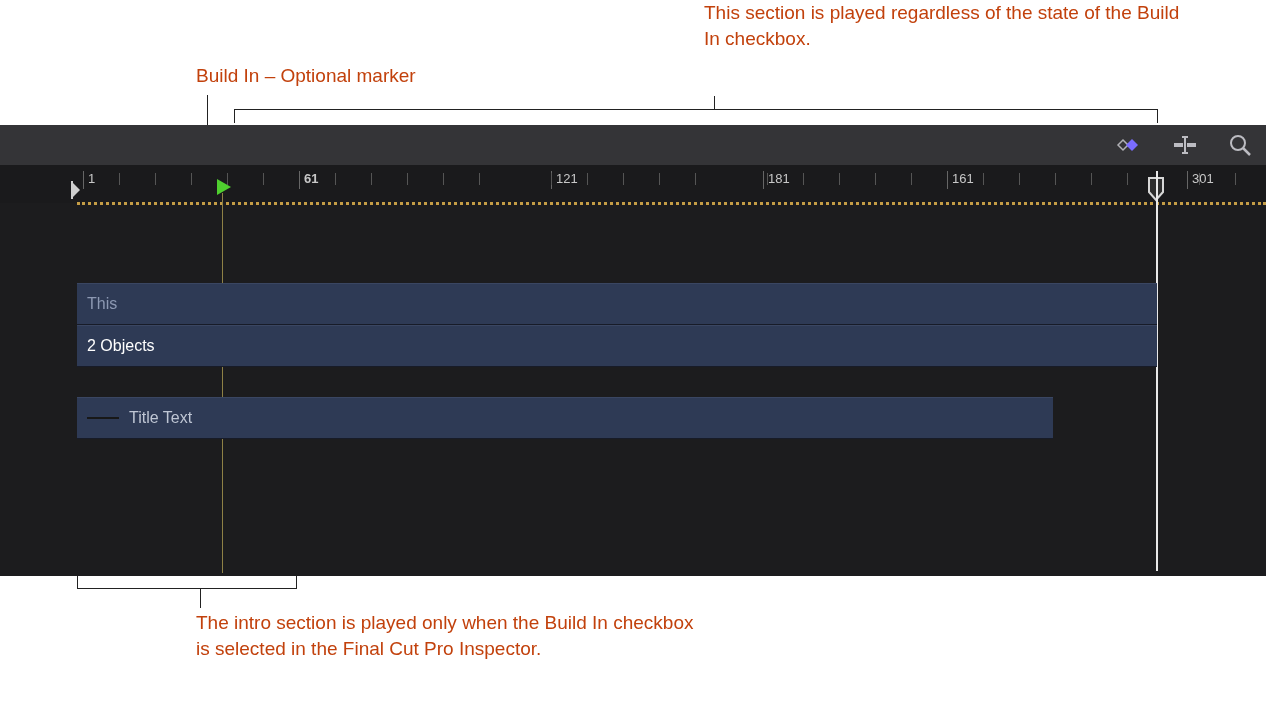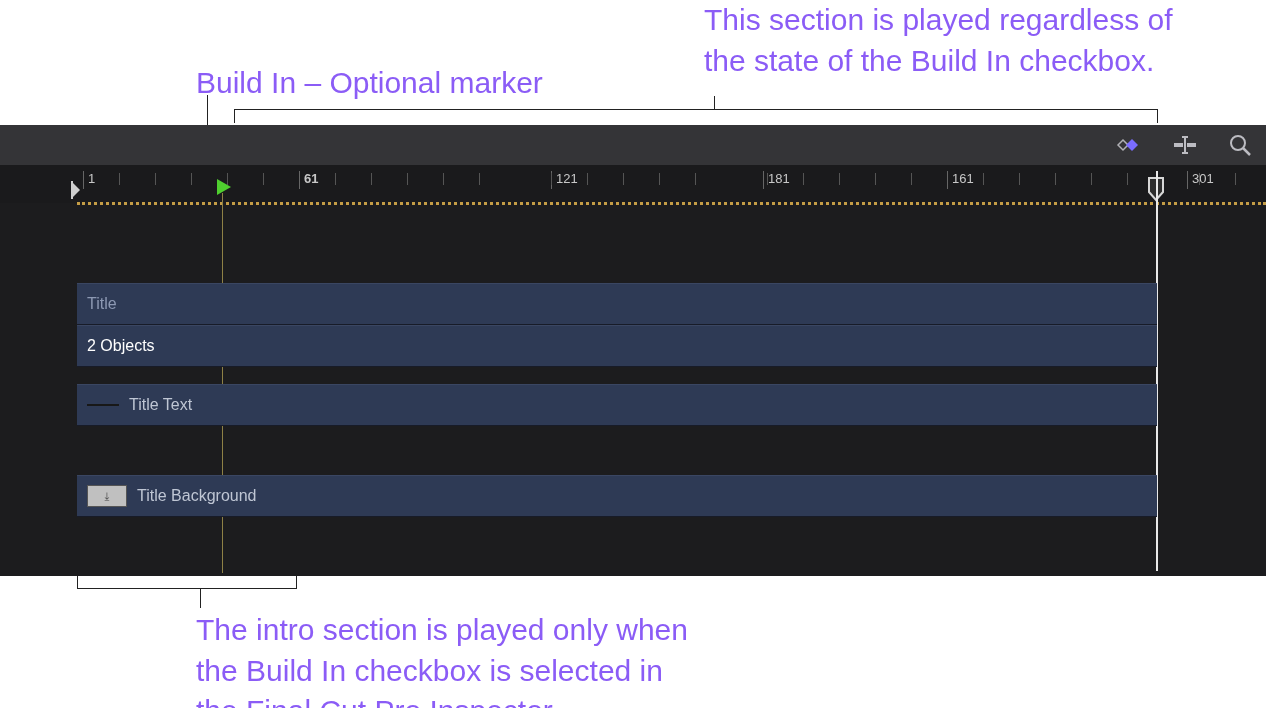--- a/index.html
+++ b/index.html
@@ -1,17 +1,17 @@
 <!DOCTYPE html>
 <html><head>
   <meta charset="utf-8">
   <style>
     * { margin:0; padding:0; box-sizing:border-box; font-family: -apple-system, "Helvetica Neue", Arial, sans-serif; }
     body { width:1266px; height:708px; background:#fff; position:relative; }
-    .callout { position:absolute; color:#8b5cf6; font-size:30px; line-height:1.35; }
+    .callout { position:absolute; color:#c2410c; font-size:19px; line-height:1.35; }
     .callout-line { position:absolute; background:#222; }
 
     
     #panel { position:absolute; left:0; top:125px; width:1266px; height:451px; background:#1c1c1e; }
 
     
     #toolbar { position:absolute; left:0; top:0; width:100%; height:40px; background:#343437; display:flex; justify-content:flex-end; align-items:center; padding-right:14px; gap:28px; }
     .tool-icon { color:#bcbcc2; display:flex; align-items:center; justify-content:center; }
 
     
@@ -138,32 +138,28 @@
   <div id="build-marker" style="left:215px;">
     <svg width="18" height="20" viewBox="0 0 18 20">
         <polygon points="2,2 16,10 2,18" fill="#4fcf2f"></polygon>
       </svg>
   </div>
   <div id="marker-vline" style="left:222px;"></div>
 
   <div id="playhead-line" style="left:1156px; height:400px;"></div>
 
   <div class="track header" style="top:158px; width:1080px;">
-    <span>Title</span>
+    <span>This</span>
   </div>
   <div class="track sub" style="top:200px; width:1080px;">
     <span>2 Objects</span>
   </div>
-  <div class="track" style="top:259px; width:1080px;">
+  <div class="track" style="top:272px; width:976px;">
     <span class="swatch line"></span>
     <span>Title Text</span>
-  </div>
-  <div class="track" style="top:350px; width:1080px;">
-    <span class="swatch rect"></span>
-    <span>Title Background</span>
   </div>
 </div>
 
 <div class="bracket-hline" style="left:77px; top:588px; width:220px;"></div>
 <div class="bracket-tick" style="left:77px;  top:576px; height:12px;"></div>
 <div class="bracket-tick" style="left:296px; top:576px; height:12px;"></div>
 <div class="bracket-tick" style="left:200px; top:588px; height:20px;"></div>
 <div class="callout" style="left:196px; top:610px; width:500px;">The intro section is played only when the Build In checkbox is selected in the Final Cut Pro Inspector.</div>
 
 </body></html>

